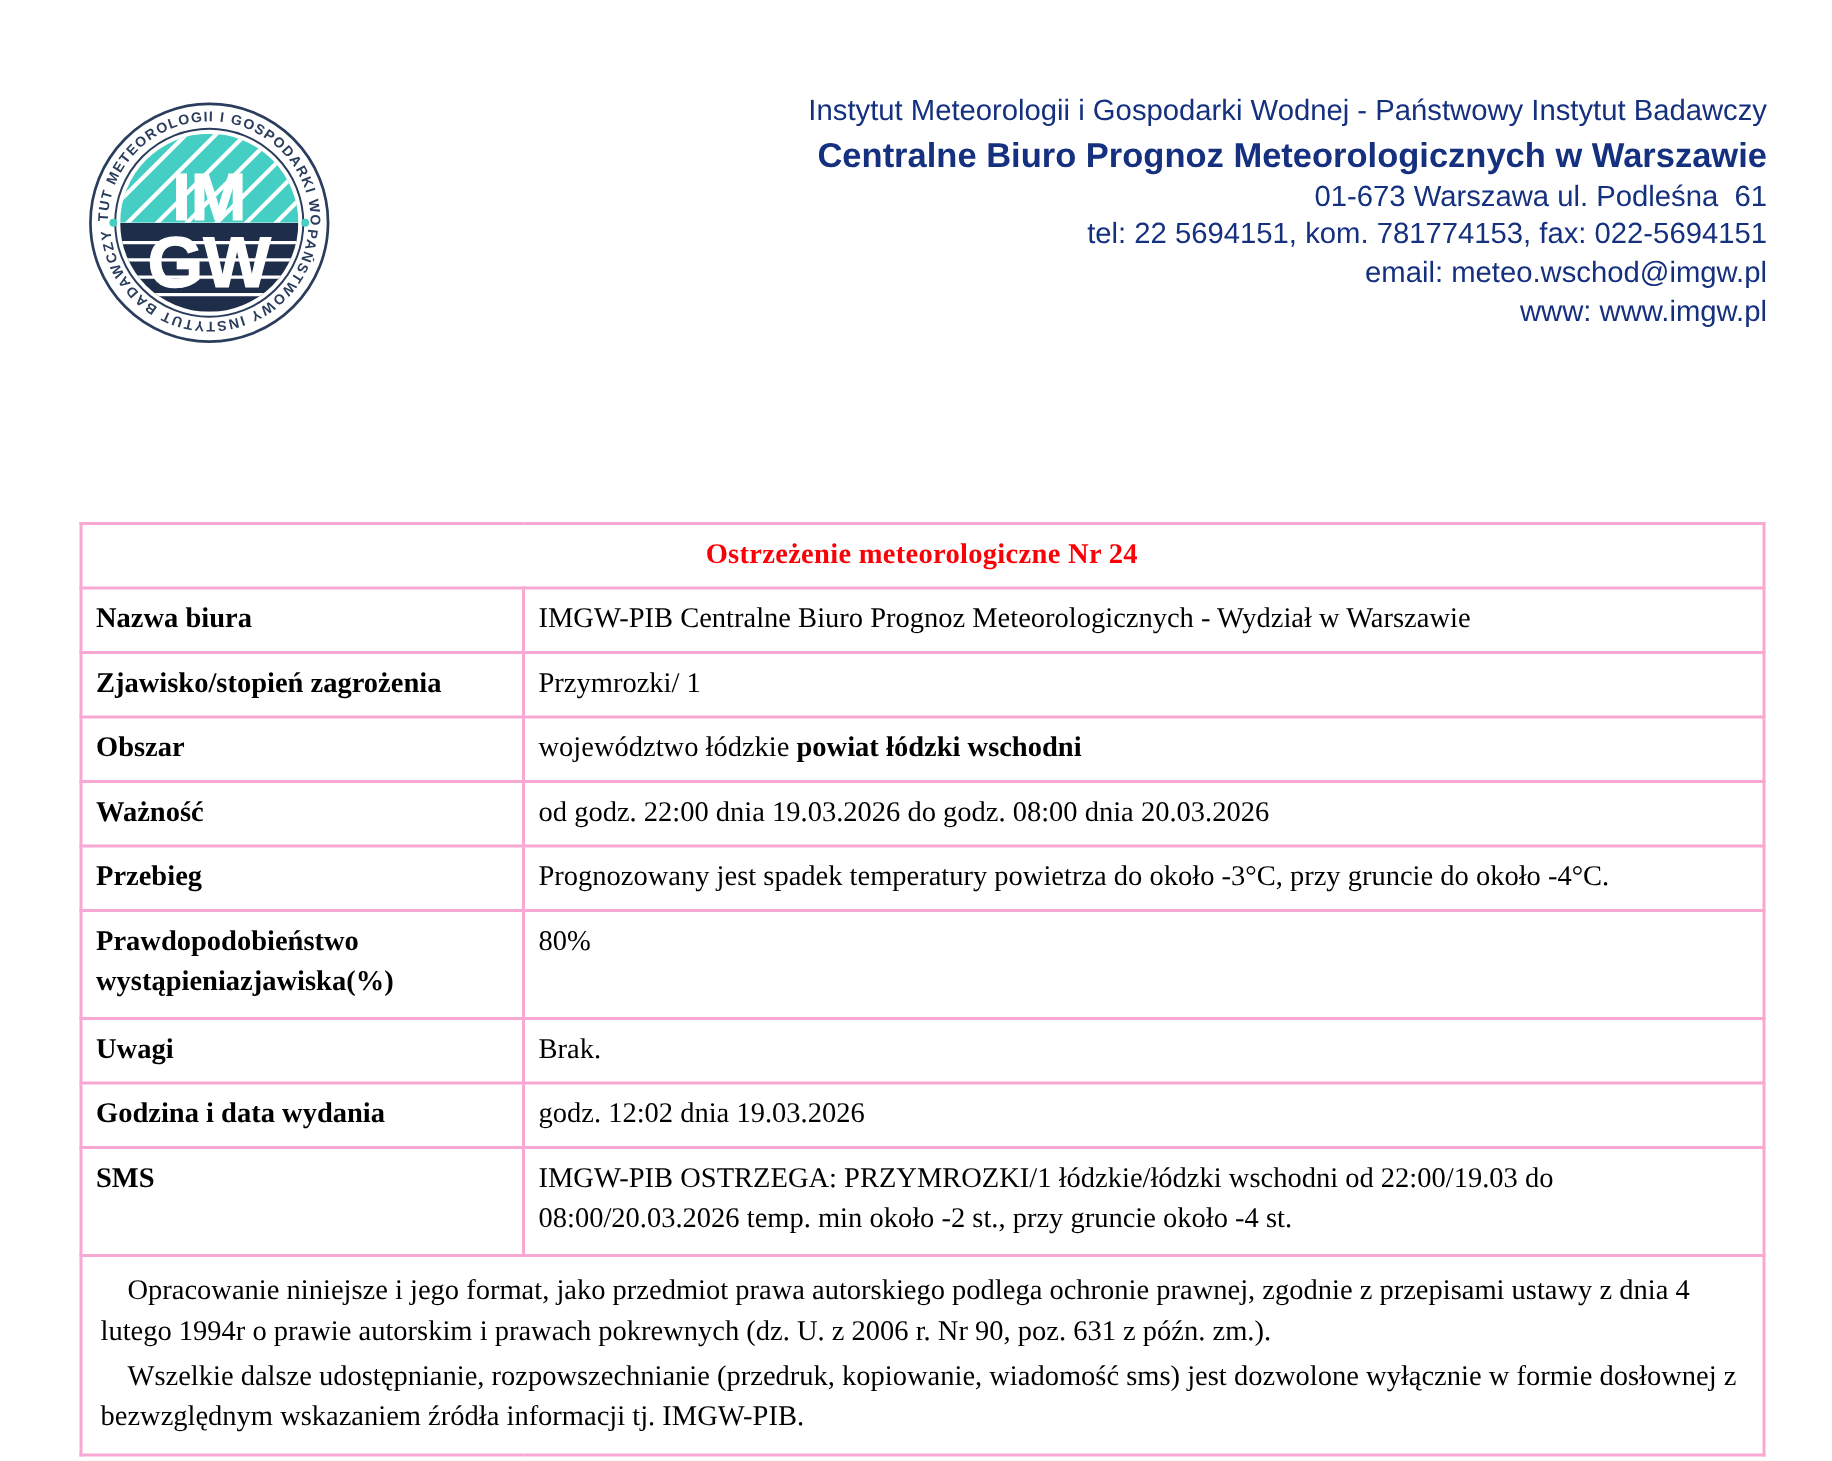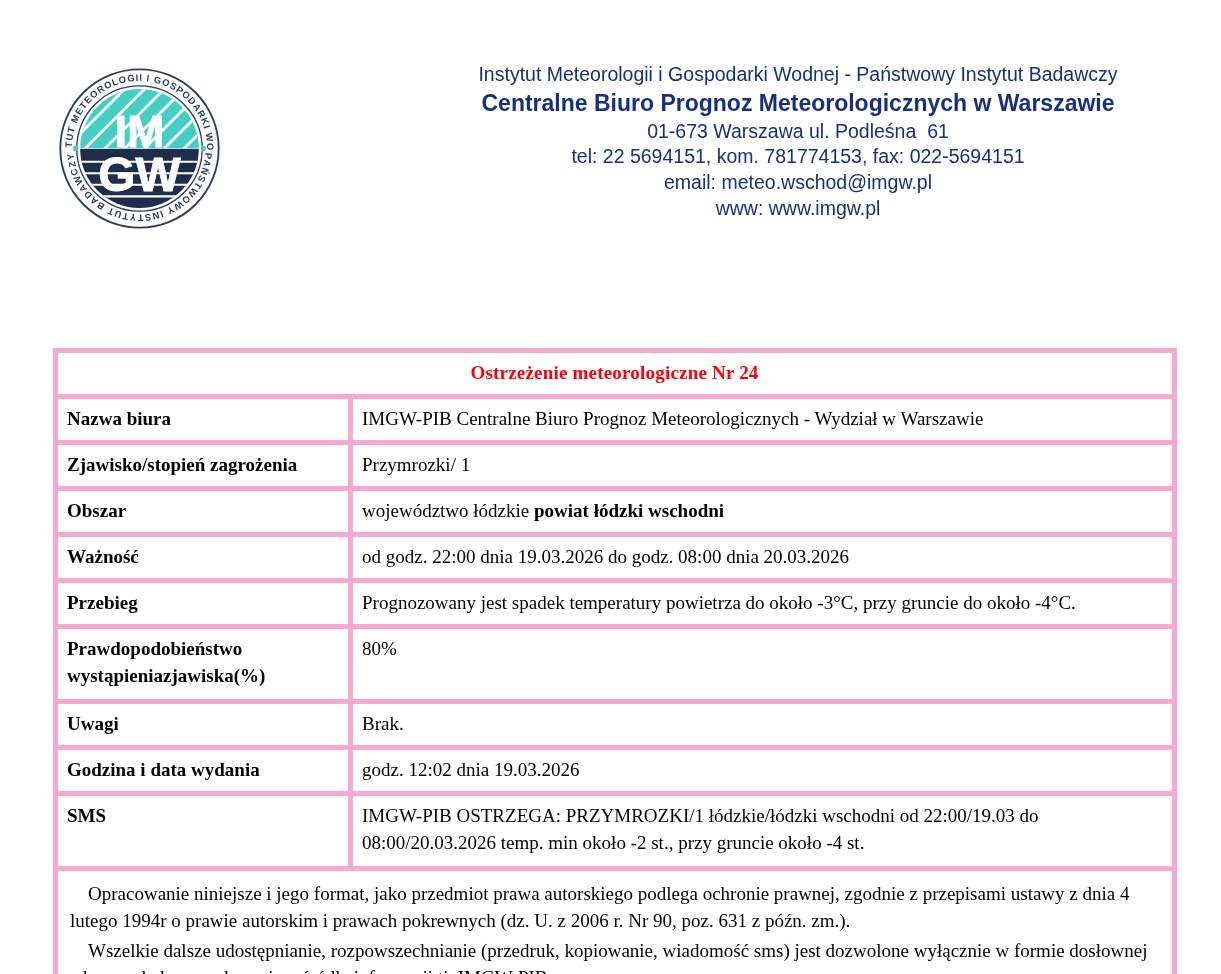--- a/index.html
+++ b/index.html
@@ -36,34 +36,34 @@
   .org-block {
     position: absolute;
     right: 43px;
     top: 62px;
     width: 760px;
     text-align: right;
     font-family: "Liberation Sans", "DejaVu Sans", sans-serif;
     color: #14307e;
     line-height: 1.33;
   }
-  .org-line { font-size: 19.5px; white-space: pre; text-align: center; }
+  .org-line { font-size: 19.5px; white-space: pre; }
   .org-line.bold { font-weight: bold; font-size: 23px; }
 
   
   .warning-table {
     position: absolute;
     left: 53px;
     top: 348px;
     width: 1124px;
     border-collapse: collapse;
     table-layout: fixed;
   }
   .warning-table td {
-    border: 5px solid #f9a8d4;
+    border: 2px solid #f9a8d4;
     padding: 7px 10px 7px 9px;
     vertical-align: top;
     font-size: 19px;
     line-height: 1.42;
   }
   .col-label { width: 295px; }
 
   .title-cell {
     text-align: center;
     color: #fb0007;

